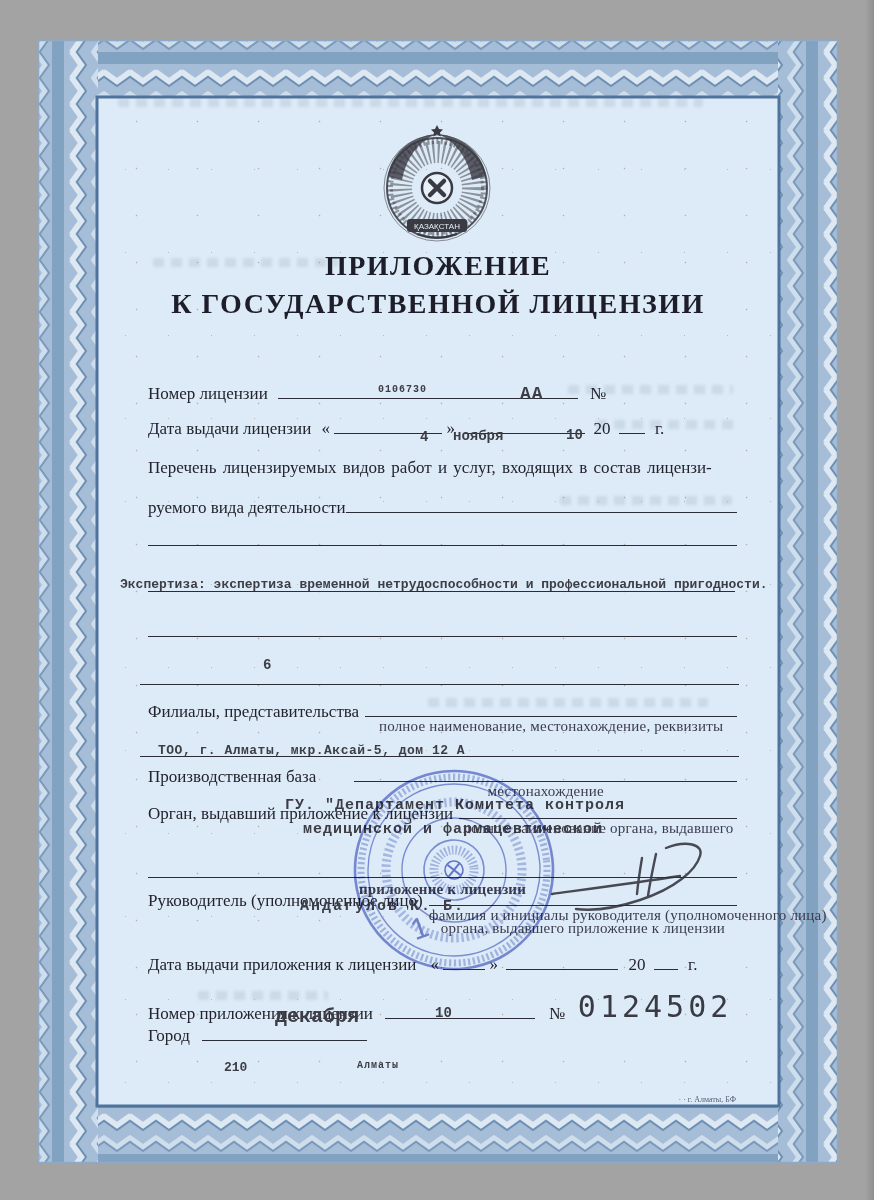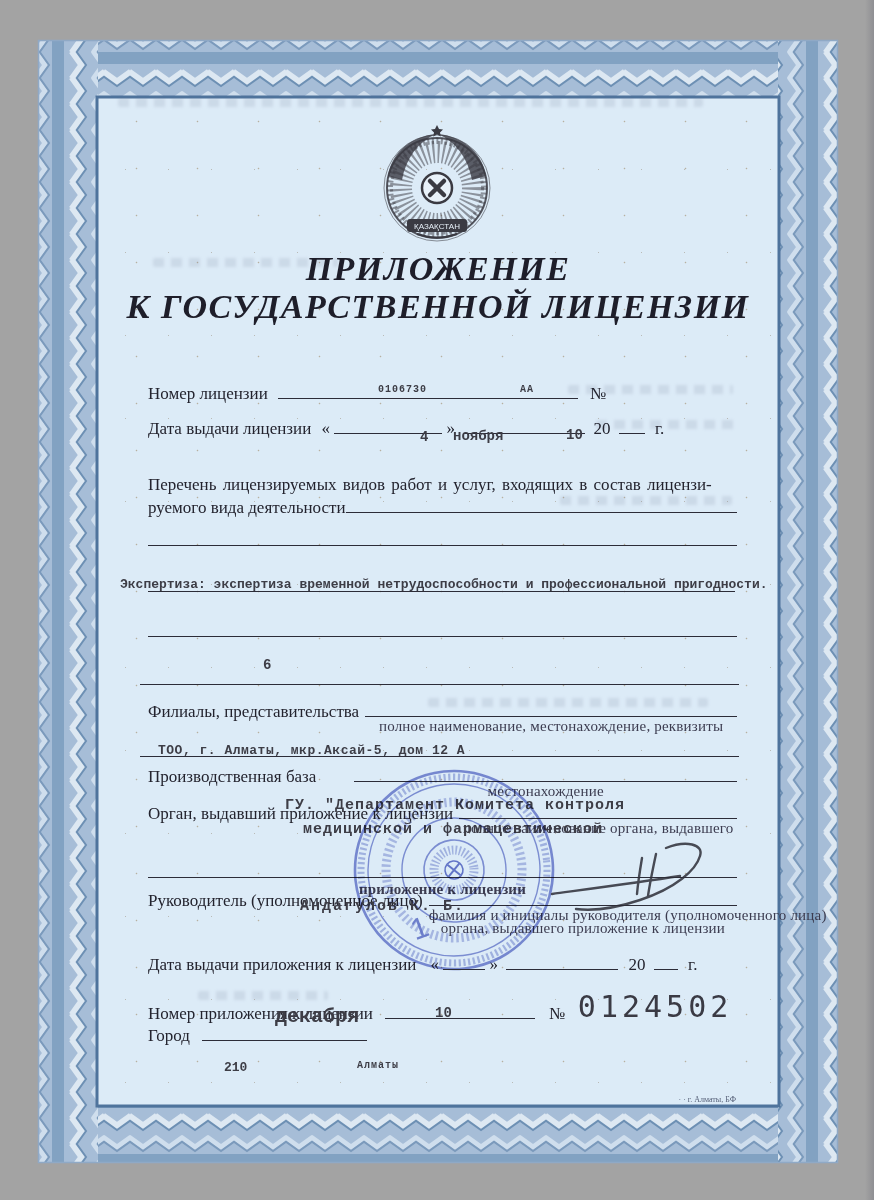--- a/index.html
+++ b/index.html
@@ -17,21 +17,21 @@
   .row{position:absolute;left:50px;right:41px;white-space:nowrap;font-size:17px;}
   .ul{display:inline-block;border-bottom:1.4px solid #2c2c38;height:13px;position:relative;}
   .cap{position:absolute;top:15px;left:0;width:100%;text-align:center;font-size:15px;
        color:#3c3c50;white-space:nowrap;letter-spacing:.2px;}
   .cap2{top:28px;}
   .hline{position:absolute;left:50px;right:41px;border-bottom:1.4px solid #2c2c38;height:0;font-weight:bold;}
   .typed{font-family:"Liberation Mono","DejaVu Sans Mono",monospace;font-weight:700;
          color:#3d3d46;white-space:nowrap;}
   .abs{position:absolute;}
   .title{position:absolute;left:0;width:100%;text-align:center;font-weight:700;
-         font-size:34px;letter-spacing:1.5px;color:#1e1e2a;font-style:italic;}
+         font-size:28px;letter-spacing:1.5px;color:#1e1e2a;}
   .bignum{font-family:"DejaVu Sans Mono",monospace;font-weight:400;font-size:30px;
           letter-spacing:4px;color:#3a3a44;position:relative;top:-2px;}
   .nosign{font-size:17px;}
   .ghost{position:absolute;height:9px;border-radius:2px;filter:blur(1.7px);opacity:.5;
          background:repeating-linear-gradient(90deg, rgba(108,118,145,.30) 0 11px, rgba(108,118,145,0) 11px 18px);}
   .footer-note{position:absolute;right:42px;top:997px;font-size:8px;color:#3d4660;opacity:.85;}
   .seal{position:absolute;left:250px;top:666px;mix-blend-mode:multiply;opacity:.8;
         transform:rotate(-6deg);}
   .sig{position:absolute;left:448px;top:738px;}
   svg text{font-family:"Liberation Sans","DejaVu Sans",sans-serif;}
@@ -100,38 +100,38 @@
     </svg>
 
     <div class="title" style="top:152px;">ПРИЛОЖЕНИЕ</div>
     <div class="title" style="top:190px;">К ГОСУДАРСТВЕННОЙ ЛИЦЕНЗИИ</div>
 
     <div class="row" style="top:286px;">
       <span>Номер лицензии</span>
       <span class="ul" style="width:300px;margin-left:6px;"></span>
       <span class="nosign" style="margin-left:8px;">№</span>
       <span class="typed abs" style="left:230px;top:0;font-size:10px;letter-spacing:1px;font-family:Liberation Mono, monospace;">0106730</span>
-      <span class="typed abs" style="left:372px;top:0;font-size:10px;letter-spacing:1px;">АА</span>
+      <span class="typed abs" style="left:372px;top:0;font-size:18px;letter-spacing:1px;">АА</span>
     </div>
 
     <div class="row" style="top:321px;">
       <span>Дата выдачи лицензии</span>
       <span style="margin-left:6px;">«</span>
       <span class="ul" style="width:108px;"></span>
       <span>»</span>
       <span class="ul" style="width:122px;margin-left:4px;"></span>
       <span style="margin-left:4px;">20</span>
       <span class="ul" style="width:26px;margin-left:4px;"></span>
       <span style="margin-left:6px;">г.</span>
       <span class="typed abs" style="left:272px;top:10px;font-size:14px;">4</span>
       <span class="typed abs" style="left:305px;top:9px;font-size:14px;">ноября</span>
       <span class="typed abs" style="left:418px;top:8px;font-size:14px;">10</span>
     </div>
 
-    <div class="row" style="top:377px;word-spacing:2px;">Перечень лицензируемых  видов  работ и услуг, входящих в состав лицензи-</div>
+    <div class="row" style="top:360px;word-spacing:2px;">Перечень лицензируемых  видов  работ и услуг, входящих в состав лицензи-</div>
     <div class="row" style="top:400px;display:flex;align-items:baseline;">
       <span>руемого вида деятельности</span>
       <span class="ul" style="flex:1;"></span>
     </div>
     <div class="hline" style="top:447px;"></div>
 
     <div class="hline" style="top:493px;left:50px;right:43px;"></div>
     <div class="typed abs" style="left:22px;top:479px;font-size:13px;">Экспертиза:  экспертиза временной нетрудоспособности и профессиональной пригодности.</div>
 
     <div class="hline" style="top:538px;"></div>

